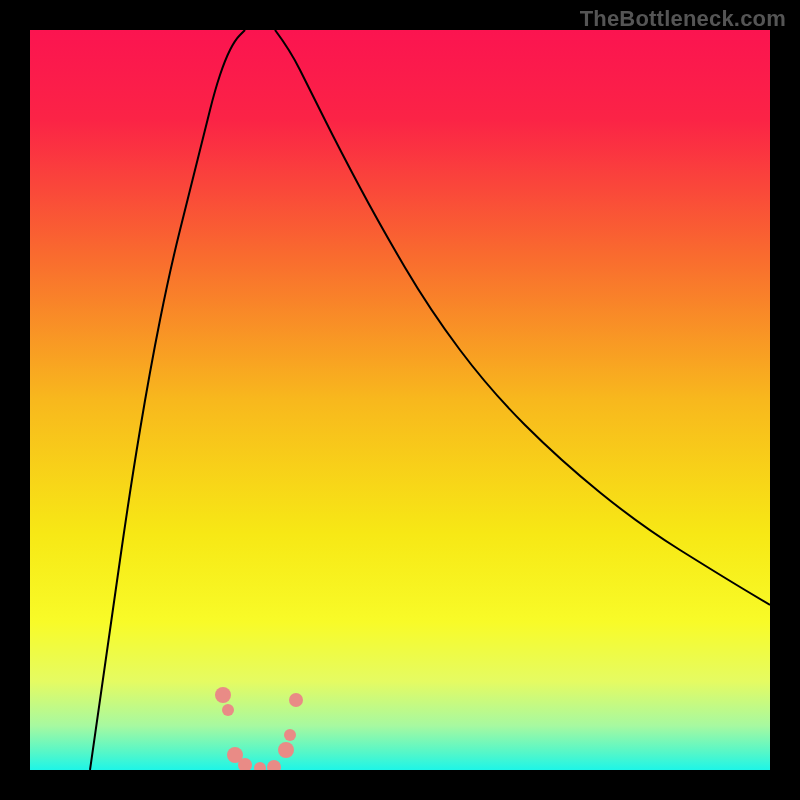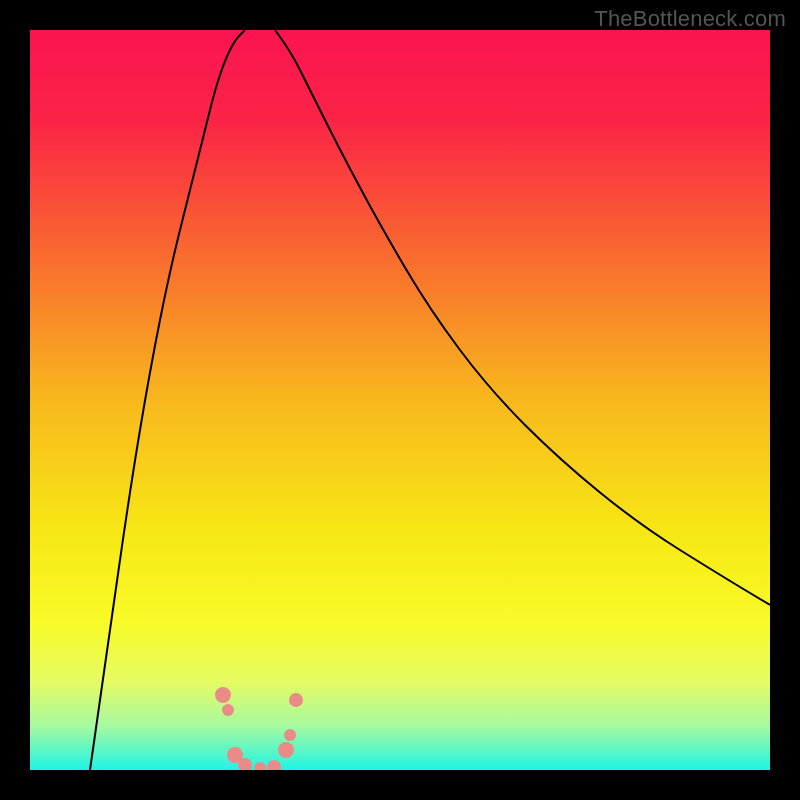--- a/index.html
+++ b/index.html
@@ -22,21 +22,21 @@
   .gradient {
     position: absolute;
     left: 0; top: 0; right: 0; bottom: 0;
   }
   .watermark {
     position: absolute;
     top: 6px;
     right: 14px;
     color: #555;
     font-size: 22px;
-    font-weight: 400;
+    font-weight: 700;
     letter-spacing: 0.2px;
     margin-left: 7px;
   }
   svg.curves {
     position: absolute;
     left: 0; top: 0;
     width: 740px;
     height: 740px;
   }
   .curve {

